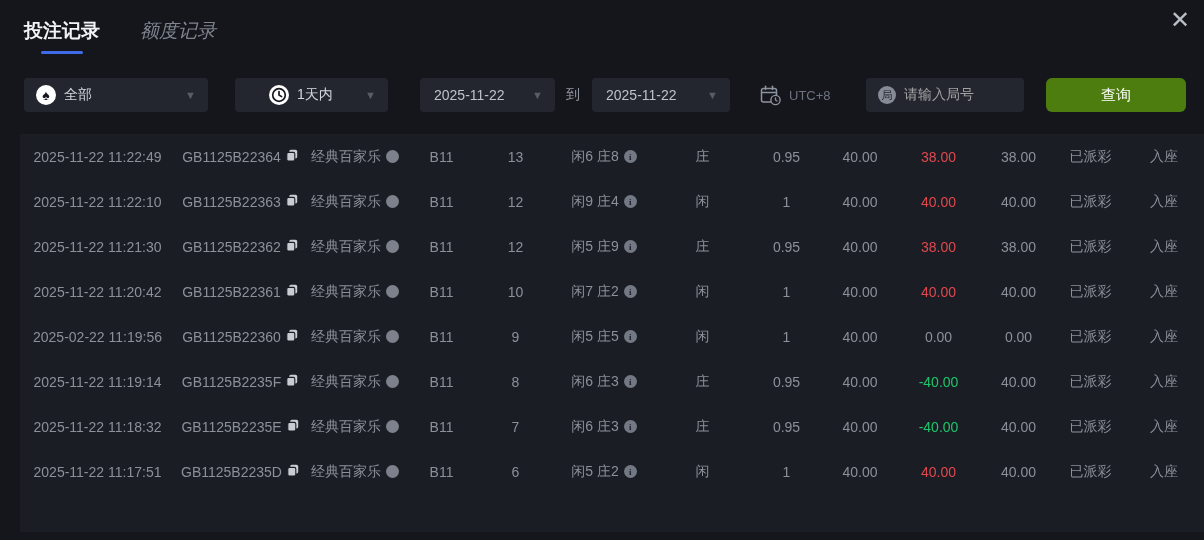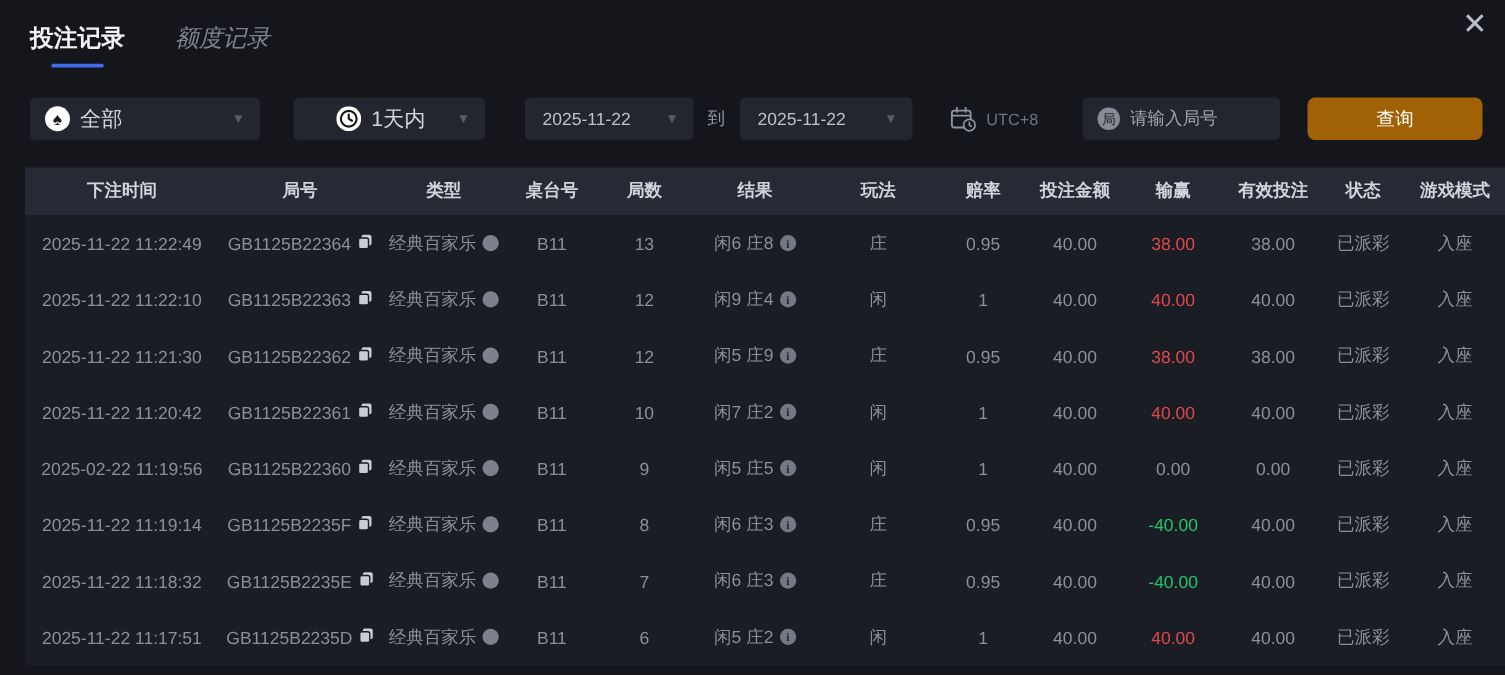--- a/index.html
+++ b/index.html
@@ -15,27 +15,27 @@
   .tab-inactive { left:140px; color:#7f848e; font-weight:normal;font-style:italic; }
   .close-btn { position:absolute; top:8px; right:14px; font-size:24px; color:#b9bdc4; cursor:pointer; line-height:1; font-weight:300; }
 
   
   .filters { position:absolute; top:78px; left:0; width:100%; height:34px; }
   .fbox { position:absolute; top:0; height:34px; background:#23262f; border-radius:4px; display:flex; align-items:center; padding:0 12px; gap:8px; }
   .chev { margin-left:auto; color:#575d68; font-size:11px; }
   .circle-icon { display:inline-flex; align-items:center; justify-content:center; border-radius:50%; flex:none; }
   .spade { width:20px; height:20px; background:#ffffff; color:#16181e; font-size:14px; line-height:1; }
   .ju { width:18px; height:18px; background:#868b95; color:#22252c; font-size:11px; }
-  .ft-label { font-size:17px; color:#d3d6dd; }
+  .ft-label { font-size:14px; color:#d3d6dd; }
   .date-text { font-size:14px; color:#bdc2cb; }
   .to-label { position:absolute; top:8px; left:566px; font-size:14px; color:#949aa4; }
   .tz-wrap { position:absolute; top:7px; left:760px; display:flex; align-items:center; gap:7px;justify-content:flex-end; }
   .tz-text { font-size:13px; color:#6d7380; }
   .placeholder { font-size:14px; color:#a3a3a3; }
-  .query-btn { position:absolute; top:0; left:1046px; width:140px; height:34px; background:#a16207; border:none; border-radius:6px; color:#ffffff; font-size:15px; cursor:pointer; font-family:inherit; }
+  .query-btn { position:absolute; top:0; left:1046px; width:140px; height:34px; background:#4d7c0f; border:none; border-radius:6px; color:#ffffff; font-size:15px; cursor:pointer; font-family:inherit; }
 
   
   .table { position:absolute; top:134px; left:20px; width:1184px; height:398px; background:#1a1d24; }
   .grid { display:grid; grid-template-columns:155px 130px 100px 73px 75px 102px 95px 73px 74px 83px 77px 67px 80px; align-items:center; }
   .thead { height:38px; background:#262a35; }
   .thead .cell { color:#d0d4db; font-weight:bold; font-size:14px; }
   .trow { height:45px; }
   .cell { text-align:center; font-size:14px; color:#8b9099; display:flex; align-items:center; justify-content:center; gap:5px; white-space:nowrap; }
   .cell[data-wl="red"] { color:#e0484e; }
   .cell[data-wl="green"] { color:#1fc56a; }
@@ -108,35 +108,20 @@
 
     <div class="fbox" style="left:866px; width:158px;">
       <span class="circle-icon ju">局</span>
       <span class="placeholder">请输入局号</span>
     </div>
 
     <button class="query-btn">查询</button>
   </div>
 
   <div class="table">
-    <div class="grid thead">
-      <div class="cell">下注时间</div>
-      <div class="cell">局号</div>
-      <div class="cell">类型</div>
-      <div class="cell">桌台号</div>
-      <div class="cell">局数</div>
-      <div class="cell">结果</div>
-      <div class="cell">玩法</div>
-      <div class="cell">赔率</div>
-      <div class="cell">投注金额</div>
-      <div class="cell">输赢</div>
-      <div class="cell">有效投注</div>
-      <div class="cell">状态</div>
-      <div class="cell">游戏模式</div>
-    </div>
 
     <div class="grid trow">
       <div class="cell">2025-11-22 11:22:49</div>
       <div class="cell">
         <span>GB1125B22364</span>
         <span class="copy-svg"><svg width="12" height="13" viewBox="0 0 12 13">
               <rect x="3.2" y="0.8" width="8" height="8.6" rx="1.6" fill="#c9ccd3"></rect>
               <rect x="0.8" y="3.4" width="8" height="8.6" rx="1.6" fill="#c9ccd3" stroke="#1a1d24" stroke-width="1.1"></rect>
             </svg></span>
       </div>

